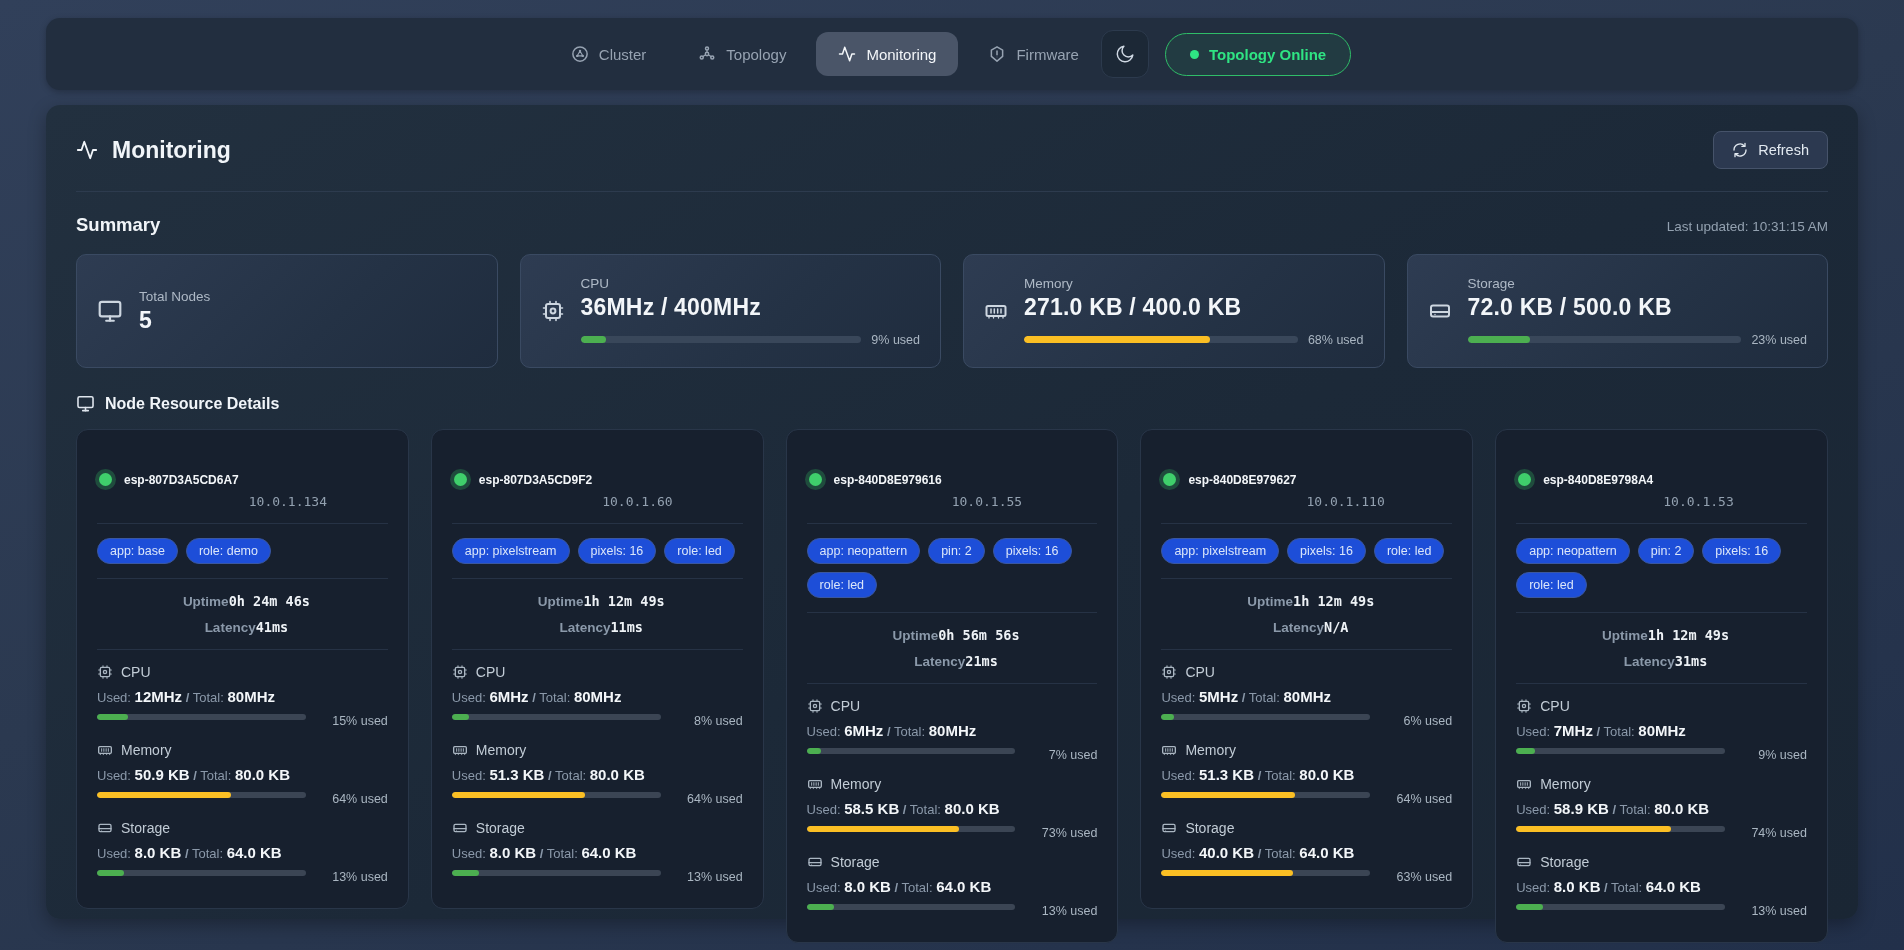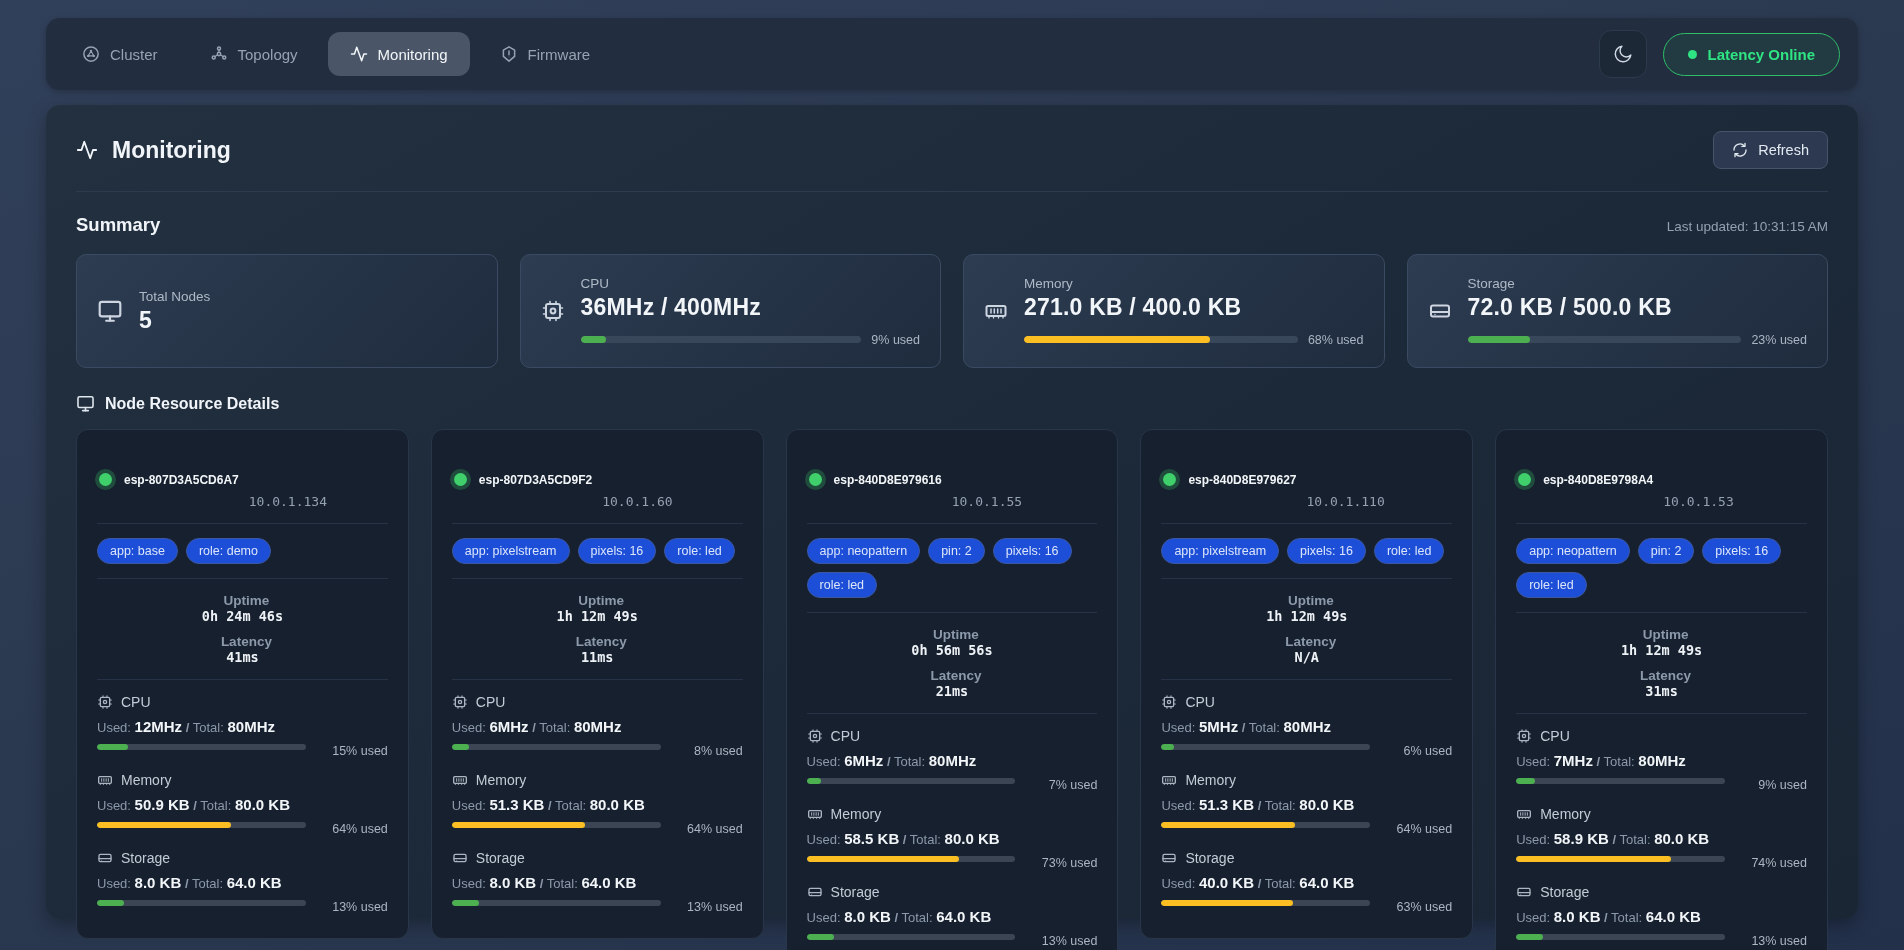--- a/index.html
+++ b/index.html
@@ -8,21 +8,21 @@
     font-family:"Liberation Sans","DejaVu Sans",sans-serif;
     background:linear-gradient(160deg,#31405a 0%,#2b3950 45%,#22304a 100%);
     color:#e8edf2;
   }
   .mono { font-family:"DejaVu Sans Mono","Liberation Mono",monospace;margin-top:44px; }
 
   
   .topnav {
     margin:18px 46px 0 46px; height:72px;
     background:#222e3f; border-radius:14px;
-    display:flex; align-items:center; justify-content:space-between;
+    display:flex; align-items:center; justify-content:center;
     padding:0 18px 0 14px;
     box-shadow:0 2px 6px rgba(0,0,0,.25);
   }
   .nav-tabs { display:flex; align-items:center; gap:8px; }
   .nav-tab {
     display:flex; align-items:center; gap:10px;
     padding:13px 22px; border-radius:12px; cursor:pointer;
     color:#97a3b2; font-size:15px; font-weight:500;
     background:transparent; border:none;
   }
@@ -98,21 +98,21 @@
     box-shadow:0 0 0 4px rgba(47,160,88,.35); flex:0 0 auto; margin:0 2px;
   }
   .node-name { font-size:12px; font-weight:700; color:#f3f6f9; white-space:nowrap; }
   .node-ip { font-size:13px; color:#93a1b0; white-space:nowrap; }
   .node-div { border:none; border-top:1px solid #263245; margin:14px 0; }
   .tag-row { display:flex; flex-wrap:wrap; gap:8px; }
   .tag {
     background:#1d4ed8; border:1px solid #3a57a0; color:#dbe6fa;
     font-size:12.5px; padding:5px 12px; border-radius:999px; white-space:nowrap;
   }
-  .kv-row { display:flex; align-items:center; justify-content:center; margin:10px 0;flex-direction:column; }
+  .kv-row { display:flex; align-items:center; justify-content:center; margin:10px 0; }
   .kv-label { display:flex; align-items:center; gap:8px; color:#8b99aa; font-weight:700; font-size:13.5px; }
   .kv-label .svgwrap { color:#8b99aa; }
   .kv-value { font-family:"DejaVu Sans Mono","Liberation Mono",monospace; font-size:13.5px; font-weight:700; color:#eef2f6; }
   .metric { margin-top:14px; }
   .metric-title { display:flex; align-items:center; gap:8px; font-size:14px; color:#c2ccd6; }
   .metric-title .svgwrap { color:#aab6c2; }
   .metric-usage { margin-top:8px; font-size:13px; color:#8b99aa; }
   .metric-usage b { color:#f3f6f9; font-size:15px; font-weight:700; }
   .metric-usage .slash { color:#8b99aa; font-weight:700; }
   .metric-bar-row { display:flex; gap:26px; margin-top:9px; }
@@ -173,21 +173,21 @@
   <div class="nav-right">
     <button class="icon-btn">
       <span class="svgwrap">
           <svg width="22" height="22" viewBox="0 0 24 24" fill="none" stroke="currentColor" stroke-width="1.6" stroke-linecap="round" stroke-linejoin="round">
             <path d="M20.5 13.2A8.5 8.5 0 1 1 10.8 3.5a6.8 6.8 0 0 0 9.7 9.7z"></path>
           </svg>
         </span>
     </button>
     <div class="status-pill">
       <span class="status-dot-sm"></span>
-      <span>Latency Online</span>
+      <span>Topology Online</span>
     </div>
   </div>
 </div>
 
 <main class="panel">
   <div class="panel-head">
     <h1 class="page-title">
       <span class="svgwrap">
           <svg width="22" height="22" viewBox="0 0 24 24" fill="none" stroke="currentColor" stroke-width="2" stroke-linecap="round" stroke-linejoin="round">
             <polyline points="22 12 18.5 12 15.5 21 9 3 6 12 2 12"></polyline>

